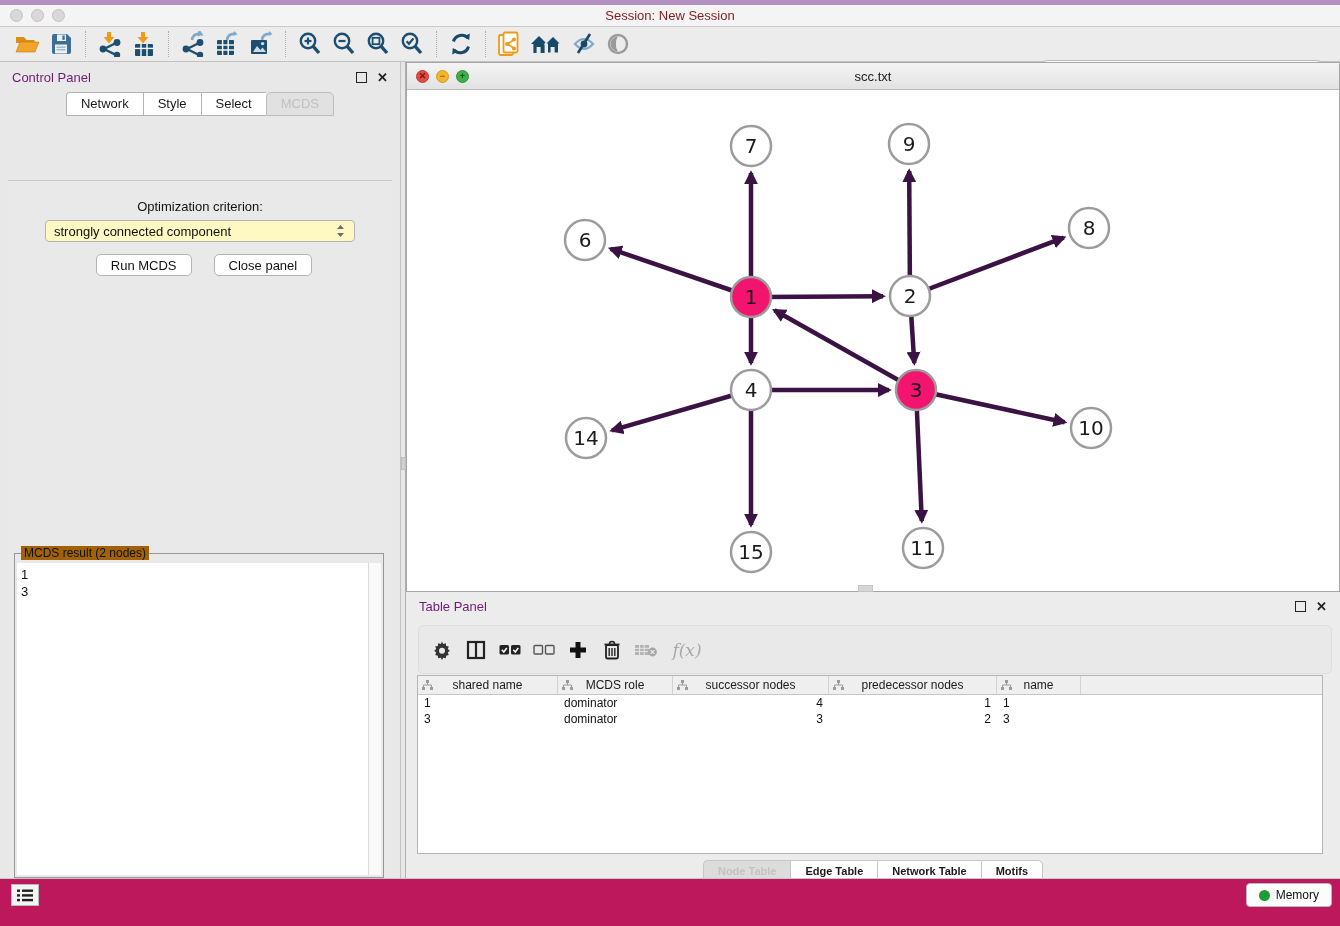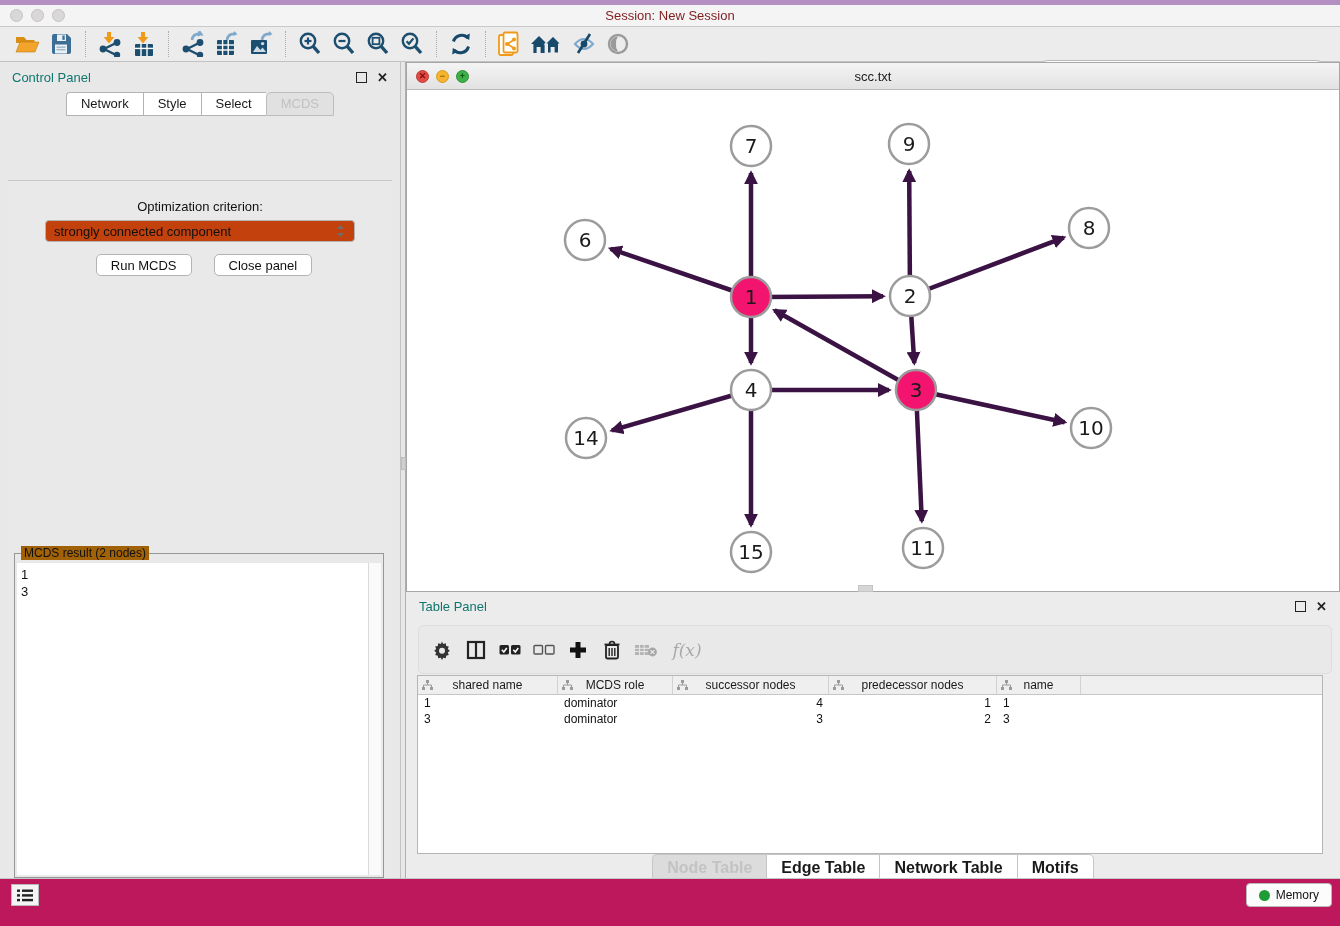--- a/index.html
+++ b/index.html
@@ -16,31 +16,31 @@
   
   .toolbar { position:absolute; left:0; top:27px; right:0; height:35px; background:#EDECEC; border-bottom:1px solid #C2C2C2; display:flex; align-items:center; padding-left:10px; }
   .tb-btn { width:34px; height:30px; display:flex; align-items:center; justify-content:center; }
   .tb-sep { width:1px; height:26px; margin:0 7px; border-left:1px dotted #ABABAB; }
   .search-wrap { position:absolute; right:12px; top:33px; width:292px; height:24px; background:#FFFFFF; border:1px solid #B7B7B7; border-radius:12px; display:flex; align-items:center; padding-left:8px; }
   .search-wrap input { border:none; outline:none; flex:1; height:18px; font-size:12px; background:transparent; }
 
   
   .control-panel { position:absolute; left:0; top:62px; width:400px; bottom:32px; background:#E9E8E8; }
   .cp-header { height:30px; display:flex; align-items:center; padding:0 12px; }
-  .panel-title { font-size:13px; color:#0f766e; }
+  .panel-title { font-size:13px; color:#701a75; }
   .panel-hdr-icons { margin-left:auto; display:flex; gap:10px; align-items:center; }
   .float-ic { width:11px; height:11px; border:1.5px solid #222; }
   .close-ic { font-size:13px; font-weight:bold; color:#222; line-height:11px; }
   .cp-tabs { display:flex; justify-content:center; position:relative; z-index:2; }
   .cp-tab { font-size:13px; color:#1a1a1a; background:#FFFFFF; border:1px solid #B3B3B3; border-right:none; padding:3px 14px 4px; }
   .cp-tab:first-child { border-radius:4px 0 0 0; }
   .cp-tab.selected { background:#E2E1E1; color:#C2C1C1; border:1px solid #BDBDBD; border-radius:5px 5px 0 0; }
   .cp-content { position:absolute; left:8px; right:8px; top:118px; bottom:10px; background:#E9E9E9; border-top:1px solid #C8C8C8; }
   .opt-label { text-align:center; font-size:13px; color:#111; margin-top:18px; }
-  .cp-select { position:absolute; left:37px; right:37px; top:39px; height:22px; background:#c2410c; border:1px solid #B3B3B3; border-radius:4px; display:flex; align-items:center; padding:0 8px; font-size:13px; color:#111; }
+  .cp-select { position:absolute; left:37px; right:37px; top:39px; height:22px; background:#fef9c3; border:1px solid #B3B3B3; border-radius:4px; display:flex; align-items:center; padding:0 8px; font-size:13px; color:#111; }
   .cp-select .chev { margin-left:auto; }
   .cp-buttons { position:absolute; top:73px; left:0; right:0; display:flex; justify-content:center; gap:14px; }
   .cp-btn { min-width:92px; height:22px; background:#FFFFFF; border:1px solid #B3B3B3; border-radius:5px; font-size:13px; color:#111; padding:0 14px; display:flex; align-items:center; justify-content:center;margin-left:8px; }
   .result-group { position:absolute; left:6px; right:8px; top:372px; bottom:6px; border:1px solid #979797; }
   .result-legend { position:absolute; top:-8px; left:6px; background:#a16207; padding:0 3px; font-size:12px; color:#111; }
   .result-area { position:absolute; left:2px; right:2px; top:9px; bottom:2px; background:#FFFFFF; display:flex; }
   .result-text { flex:1; padding:3px 4px; font-size:13px; color:#111; line-height:17px; white-space:pre; }
   .result-scroll { width:13px; background:#FAFAFA; border-left:1px solid #DADADA; }
 
   
@@ -66,21 +66,21 @@
   .tpt-btn { width:30px; height:28px; display:flex; align-items:center; justify-content:center; }
   .fx { font-family:"DejaVu Serif", serif; font-style:italic; font-size:17px; color:#A8A8A8; }
   .tp-table { position:absolute; left:11px; right:17px; top:83px; bottom:40px; background:#FFFFFF; border:1px solid #B5B5B5; overflow:hidden; }
   .thead { display:flex; height:19px; background:#EFEFEF; border-bottom:1px solid #C6C6C6; }
   .th { position:relative; display:flex; align-items:center; justify-content:center; gap:4px; font-size:12px; color:#1a1a1a; border-right:1px solid #D2D2D2; }
   .th .sort-ic { position:absolute; left:4px; top:4px; }
   .trow { display:flex; height:16px; font-size:12px; color:#111; }
   .td { padding:1px 6px; white-space:nowrap; overflow:hidden; }
   .td.num { text-align:right; }
   .tp-tabs { position:absolute; left:0; right:0; bottom:11px; display:flex; justify-content:center; }
-  .tp-tab { font-size:16px; font-weight:bold; color:#1a1a1a; background:#FFFFFF; border:1px solid #C6C6C6; border-right:none; padding:4px 14px 5px; }
+  .tp-tab { font-size:11px; font-weight:bold; color:#1a1a1a; background:#FFFFFF; border:1px solid #C6C6C6; border-right:none; padding:4px 14px 5px; }
   .tp-tab:first-child { border-radius:5px 0 0 5px; }
   .tp-tab:last-child { border-right:1px solid #C6C6C6; border-radius:0 5px 5px 0; }
   .tp-tab.selected { background:#DCDCDC; color:#C3C3C3; }
 
   
   .statusbar { position:absolute; left:0; bottom:0; right:0; height:48px; background:#be185d; border-top:1px solid #C6C6C6; }
   .list-btn { position:absolute; left:11px; top:5px; width:28px; height:22px; background:#F4F4F4; border:1px solid #B9B9B9; display:flex; align-items:center; justify-content:center; }
   .memory-btn { position:absolute; right:8px; top:4px; height:24px; background:#FCFCFC; border:1px solid #B9B9B9; border-radius:4px; display:flex; align-items:center; gap:6px; padding:0 12px; font-size:12px; color:#111; }
   .mem-dot { width:11px; height:11px; border-radius:50%; background:#1F9C35; }
 </style>

